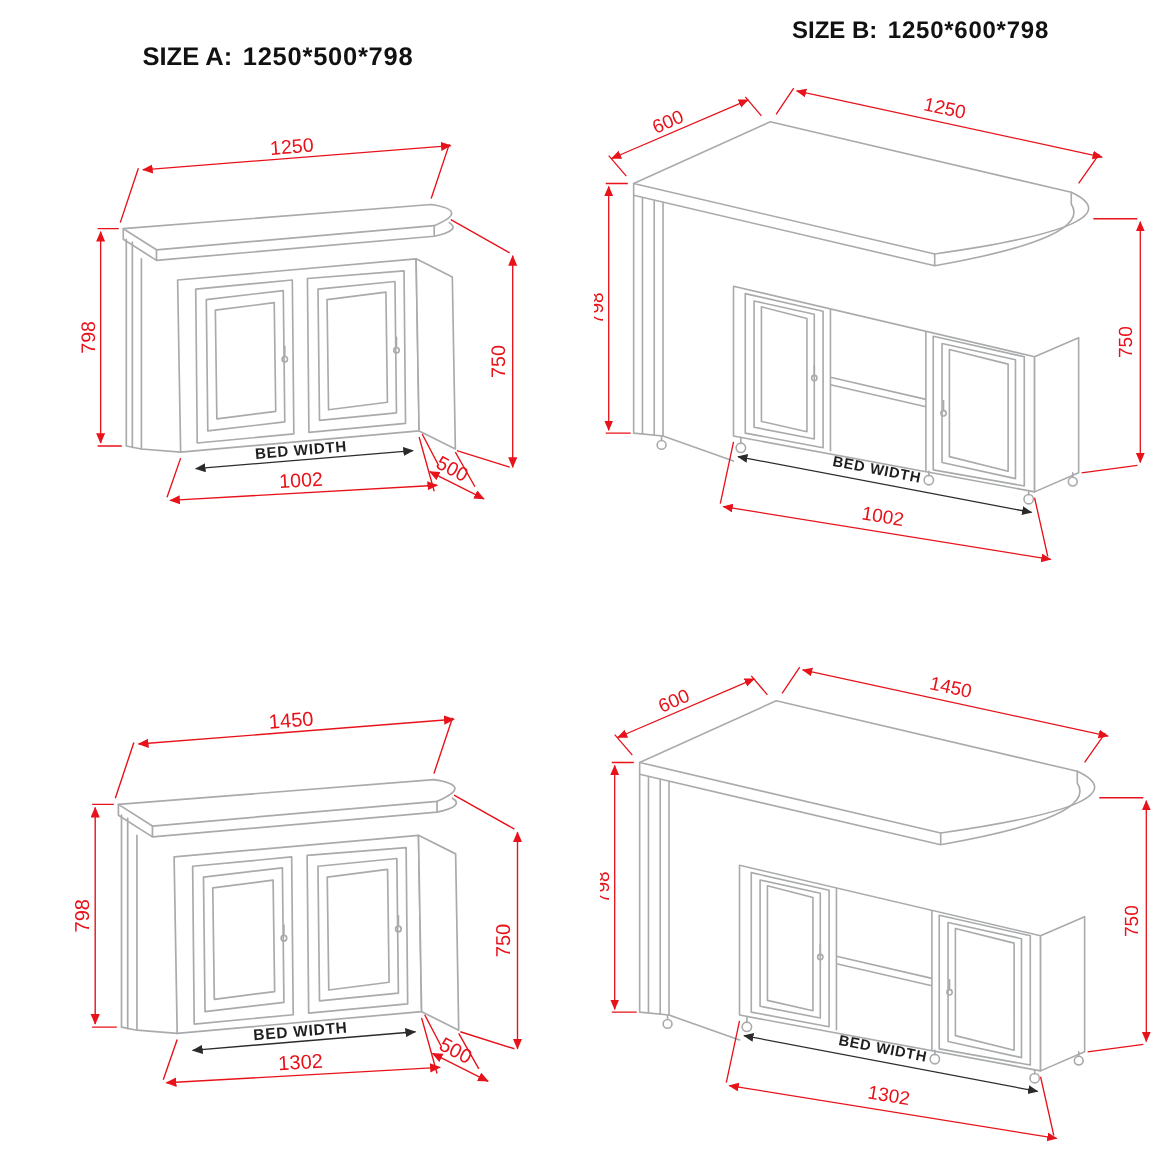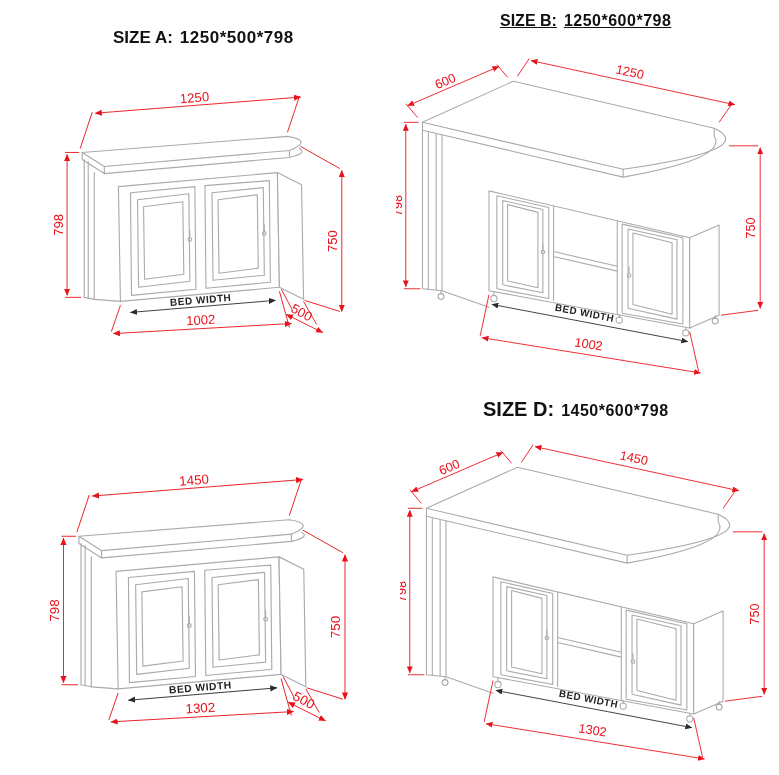--- a/index.html
+++ b/index.html
@@ -20,21 +20,21 @@
   .k  { stroke:#2b2b2b; stroke-width:0.9; }
   text { stroke:none; }
   .tr { fill:#e8121a; font-family:"Liberation Sans", sans-serif; font-size:13px; text-anchor:middle; }
   .tk { fill:#1f1f1f; font-family:"Liberation Sans", sans-serif; font-size:10px; font-weight:700; letter-spacing:0.5px; text-anchor:middle; }
 </style>
 </head>
 <body>
 
 <div class="canvas">
 
-  <div class="panel-title title-a" style="left:113px;top:28px;">
+  <div class="panel-title title-a" style="left:95px;top:28px;">
     <span class="size-label">SIZE A:</span><span class="size-dims">1250*500*798</span>
   </div>
 
   <svg class="drawing" style="left:52px;top:80px;width:322px;" viewBox="0 0 320 270">
     <defs>
       <marker id="arA" markerWidth="8" markerHeight="8" refX="6.5" refY="3" orient="auto-start-reverse" markerUnits="userSpaceOnUse">
           <path d="M0,0 L7,3 L0,6 Z" fill="#e8121a"></path>
         </marker>
       <marker id="akA" markerWidth="8" markerHeight="8" refX="6.5" refY="3" orient="auto-start-reverse" markerUnits="userSpaceOnUse">
           <path d="M0,0 L7,3 L0,6 Z" fill="#2b2b2b"></path>
@@ -76,21 +76,21 @@
       <line x1="61" y1="252" x2="238" y2="242" marker-start="url(#arA)" marker-end="url(#arA)"></line>
       <text class="tr" x="148" y="243" transform="rotate(-3.3 148 243)">1002</text>
     </g>
     <g class="r">
       <path d="M228,208 L239,229 M250,220 L263,243"></path>
       <line x1="233" y1="233" x2="269" y2="251" marker-start="url(#arA)" marker-end="url(#arA)"></line>
       <text class="tr" x="246" y="235" transform="rotate(28 246 235)">500</text>
     </g>
   </svg>
 
-  <div class="panel-title title-b" style="left:500px;top:12px;text-decoration:underline;">
+  <div class="panel-title title-b" style="left:528px;top:12px;">
     <span class="size-label">SIZE B:</span><span class="size-dims">1250*600*798</span>
   </div>
 
   <svg class="drawing" style="left:396px;top:44px;width:374px;" viewBox="0 0 382 350">
     <defs>
       <marker id="arB" markerWidth="8" markerHeight="8" refX="6.5" refY="3" orient="auto-start-reverse" markerUnits="userSpaceOnUse">
           <path d="M0,0 L7,3 L0,6 Z" fill="#e8121a"></path>
         </marker>
       <marker id="akB" markerWidth="8" markerHeight="8" refX="6.5" refY="3" orient="auto-start-reverse" markerUnits="userSpaceOnUse">
           <path d="M0,0 L7,3 L0,6 Z" fill="#2b2b2b"></path>
@@ -192,23 +192,20 @@
       <line x1="61" y1="252" x2="238" y2="242" marker-start="url(#arC)" marker-end="url(#arC)"></line>
       <text class="tr" x="148" y="243" transform="rotate(-3.3 148 243)">1302</text>
     </g>
     <g class="r">
       <path d="M228,208 L239,229 M250,220 L263,243"></path>
       <line x1="233" y1="233" x2="269" y2="251" marker-start="url(#arC)" marker-end="url(#arC)"></line>
       <text class="tr" x="246" y="235" transform="rotate(28 246 235)">500</text>
     </g>
   </svg>
 
-  <div class="panel-title title-d" style="left:483px;top:398px;">
-    <span class="size-label">SIZE D:</span><span class="size-dims">1450*600*798</span>
-  </div>
 
   <svg class="drawing" style="left:400px;top:430px;width:374px;" viewBox="0 0 382 350">
     <defs>
       <marker id="arD" markerWidth="8" markerHeight="8" refX="6.5" refY="3" orient="auto-start-reverse" markerUnits="userSpaceOnUse">
           <path d="M0,0 L7,3 L0,6 Z" fill="#e8121a"></path>
         </marker>
       <marker id="akD" markerWidth="8" markerHeight="8" refX="6.5" refY="3" orient="auto-start-reverse" markerUnits="userSpaceOnUse">
           <path d="M0,0 L7,3 L0,6 Z" fill="#2b2b2b"></path>
         </marker>
     </defs>

